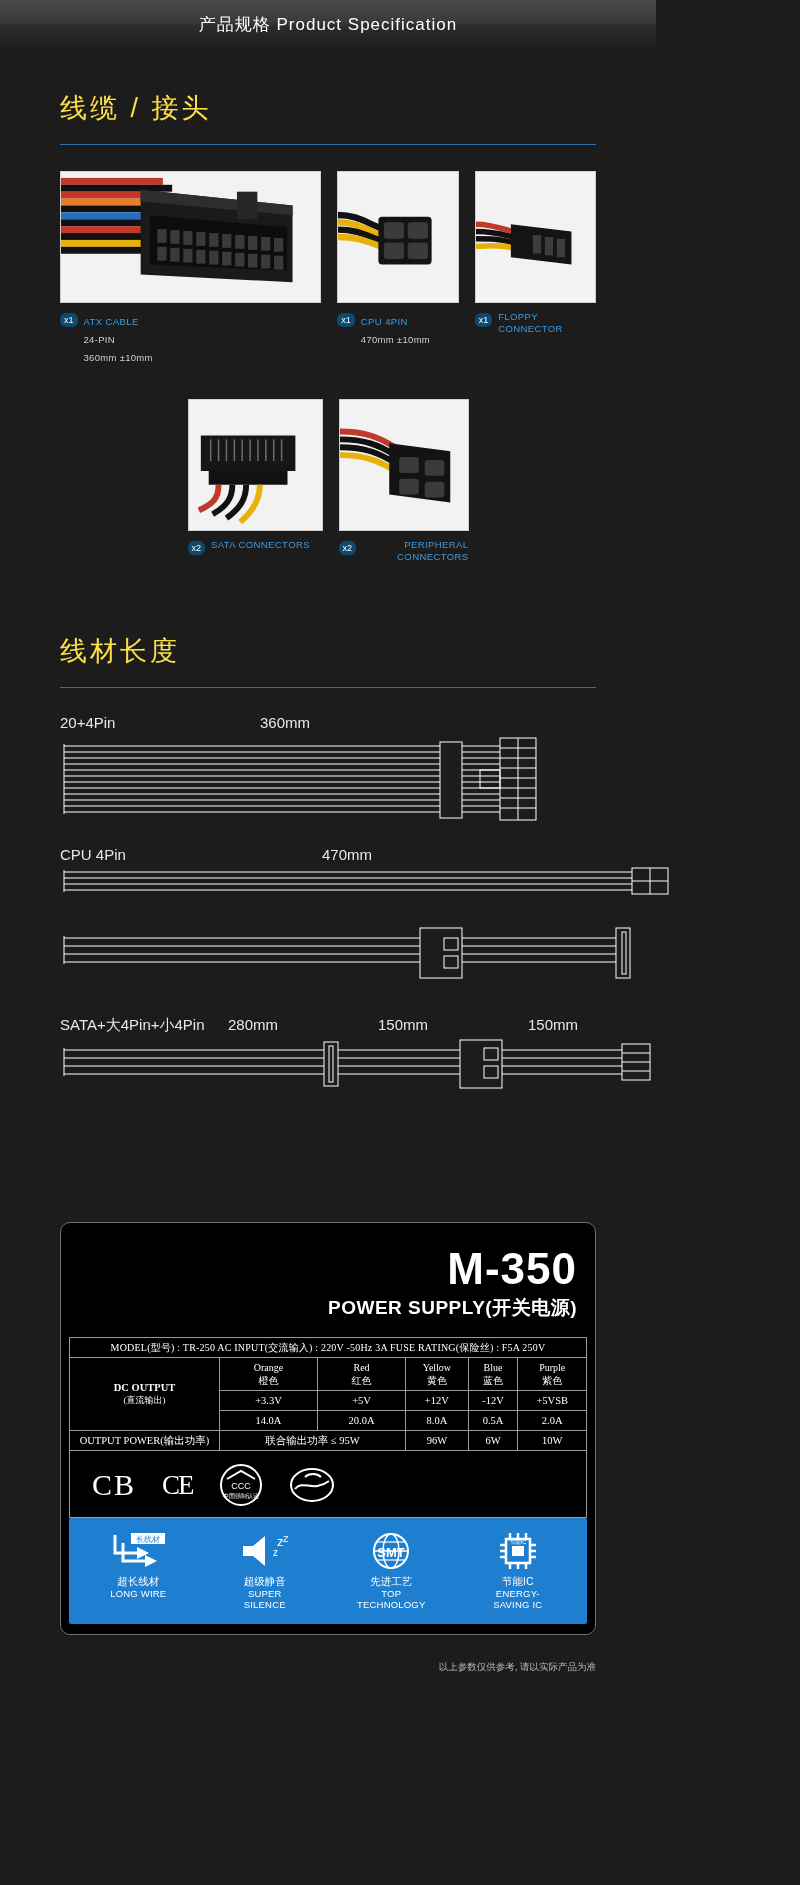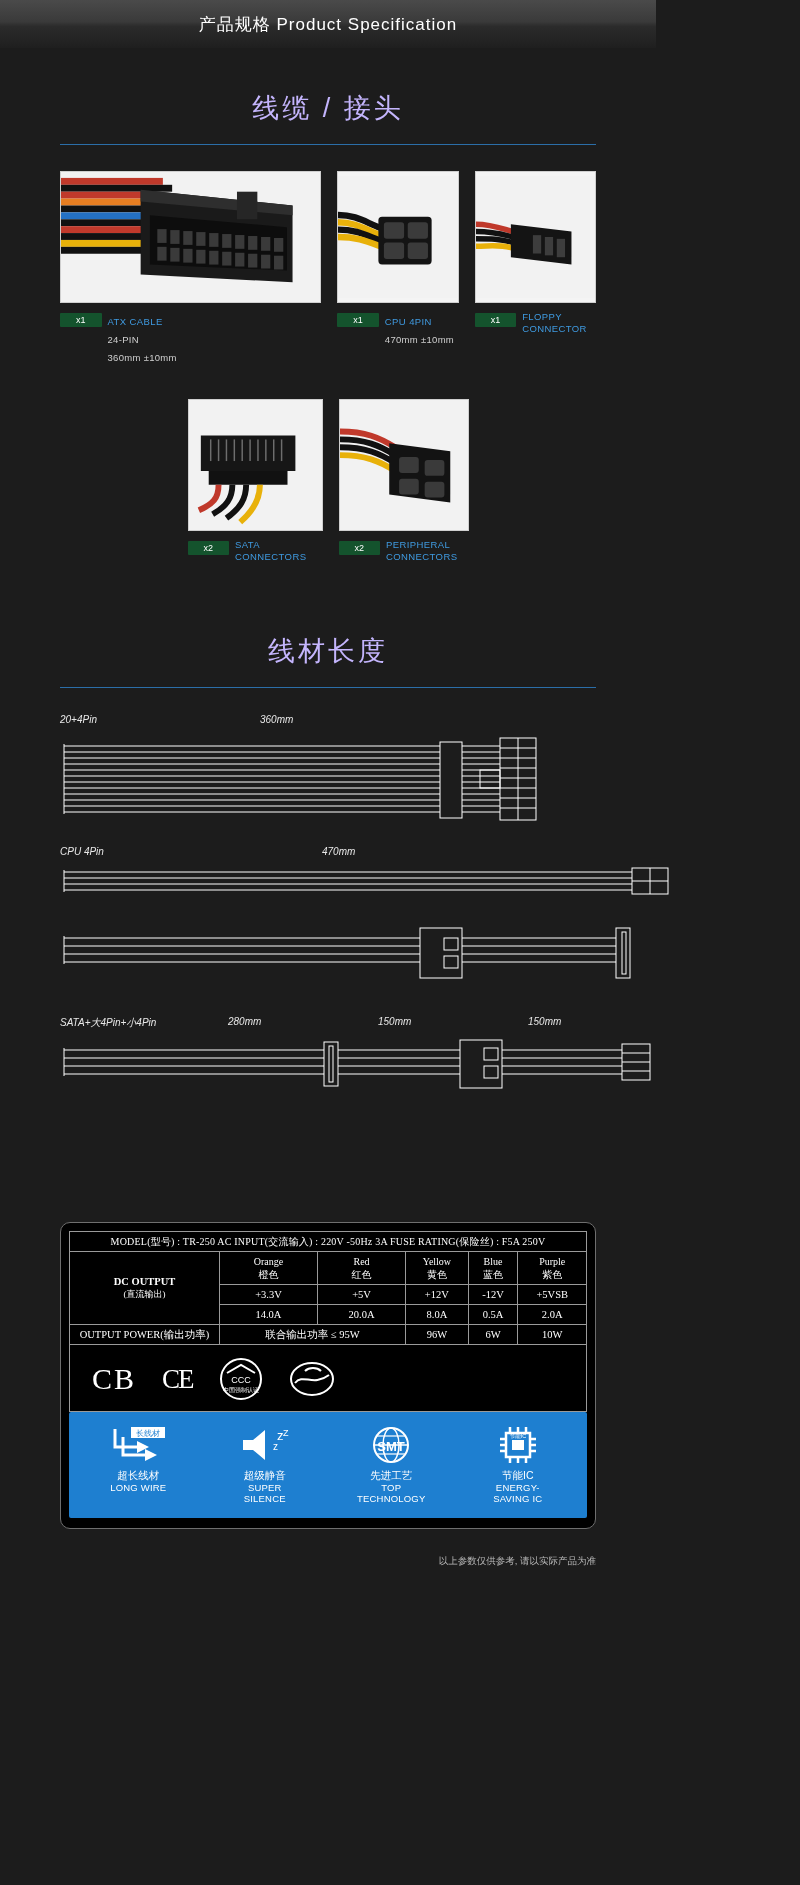--- a/index.html
+++ b/index.html
@@ -23,22 +23,21 @@
     font-size: 17px;
     letter-spacing: 1px;
     color: #ffffff;
   }
 
   
   .section {
     padding: 0 60px;
   }
   .section-title {
-    text-align: center;
-    color: #c4b5fd;
+    color: #fde047;
     font-size: 27px;
     letter-spacing: 3px;
     padding-top: 42px;
     padding-bottom: 18px;
   }
   .section-rule {
     height: 1px;
     background: #2b6ea8;
     margin: 0 0 26px 0;
   }
@@ -58,26 +57,26 @@
     position: relative;
     overflow: hidden;
   }
   .conn-caption {
     display: flex;
     align-items: flex-start;
     gap: 6px;
     margin-top: 8px;
   }
   .qty {
-    background: #14532d;
+    background: #0c4a6e;
     color: #fff;
     font-size: 9px;
     line-height: 12px;
-    padding: 1px 16px;
-    border-radius: 1px;
+    padding: 1px 4px;
+    border-radius: 6px;
     flex: none;
     margin-top: 2px;
   }
   .cap-text {
     font-size: 9.5px;
     line-height: 12px;
     color: #3f9ae0;
     letter-spacing: .4px;
   }
   .cap-sub {
@@ -88,23 +87,22 @@
   }
 
   
   .atx-art { width: 100%; height: 100%; display:block; }
 
   
   .len-block { margin-bottom: 18px; }
   .len-labels {
     position: relative;
     height: 20px;
-    font-size: 10px;
+    font-size: 15px;
     color: #e8e8e8;
-    font-style: italic;
   }
   .len-labels span { position: absolute; top: 0; white-space: nowrap; }
 
   
   .spec-wrap { padding: 0 60px; }
   .spec-panel {
     background: #000;
     border: 1px solid #6e6e6e;
     border-radius: 10px;
     overflow: hidden;
@@ -298,21 +296,21 @@
             </g>
           </svg>
         </div>
         <div class="conn-caption">
           <span class="qty">x1</span>
           <span class="cap-text">FLOPPY CONNECTOR</span>
         </div>
       </div>
     </div>
 
-    <div class="gallery-row" style="margin-top:34px;">
+    <div class="gallery-row" style="margin-top:34px;text-align:right;">
       <div class="conn" style="width:135px;">
         <div class="conn-img" style="height:132px;">
           <svg viewBox="0 0 135 132" width="100%" height="100%">
             <rect width="135" height="132" fill="#f2f2f2"></rect>
             <path d="M12 36 L108 36 L108 72 L12 72 Z" fill="#161616"></path>
             <g stroke="#6d6d6d" stroke-width="1.5">
               <line x1="22" y1="40" x2="22" y2="62"></line>
                 <line x1="30" y1="40" x2="30" y2="62"></line>
               <line x1="38" y1="40" x2="38" y2="62"></line>
                 <line x1="46" y1="40" x2="46" y2="62"></line>
@@ -496,20 +494,24 @@
         </g>
       </svg>
     </div>
   </div>
 
   <div class="spacer-lg"></div>
   <div class="spacer-lg"></div>
 
   <div class="spec-wrap">
     <div class="spec-panel">
+      <div class="spec-head">
+        <div class="model-name">M-350</div>
+        <div class="model-sub">POWER SUPPLY(开关电源)</div>
+      </div>
 
       <table class="spec">
         <tbody>
             <tr class="row-model">
           <td colspan="6">MODEL(型号) : TR-250    AC  INPUT(交流输入) : 220V -50Hz  3A    FUSE  RATING(保险丝) : F5A 250V</td>
         </tr>
         <tr>
           <td rowspan="3" class="dc-label" style="width:150px;">
             <span>DC OUTPUT</span>
             <small>(直流输出)</small>

